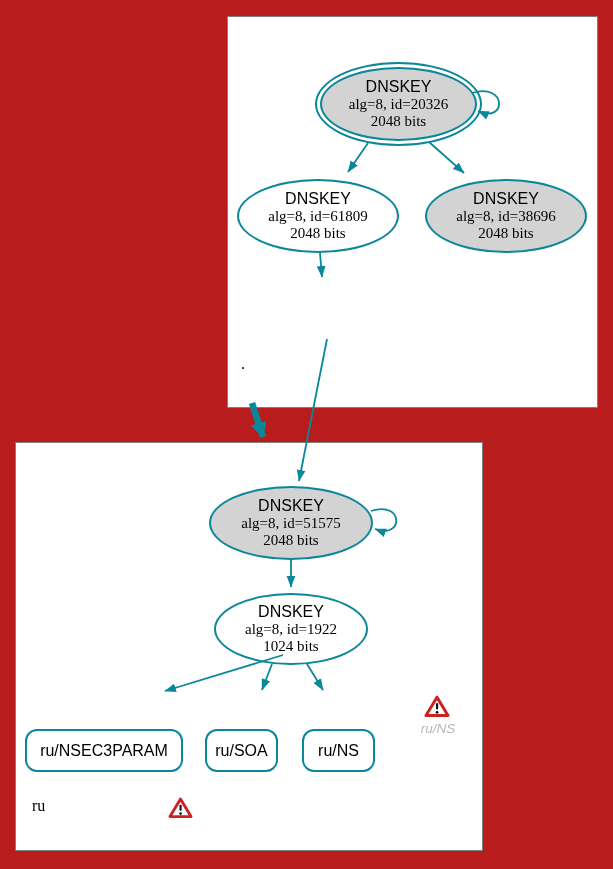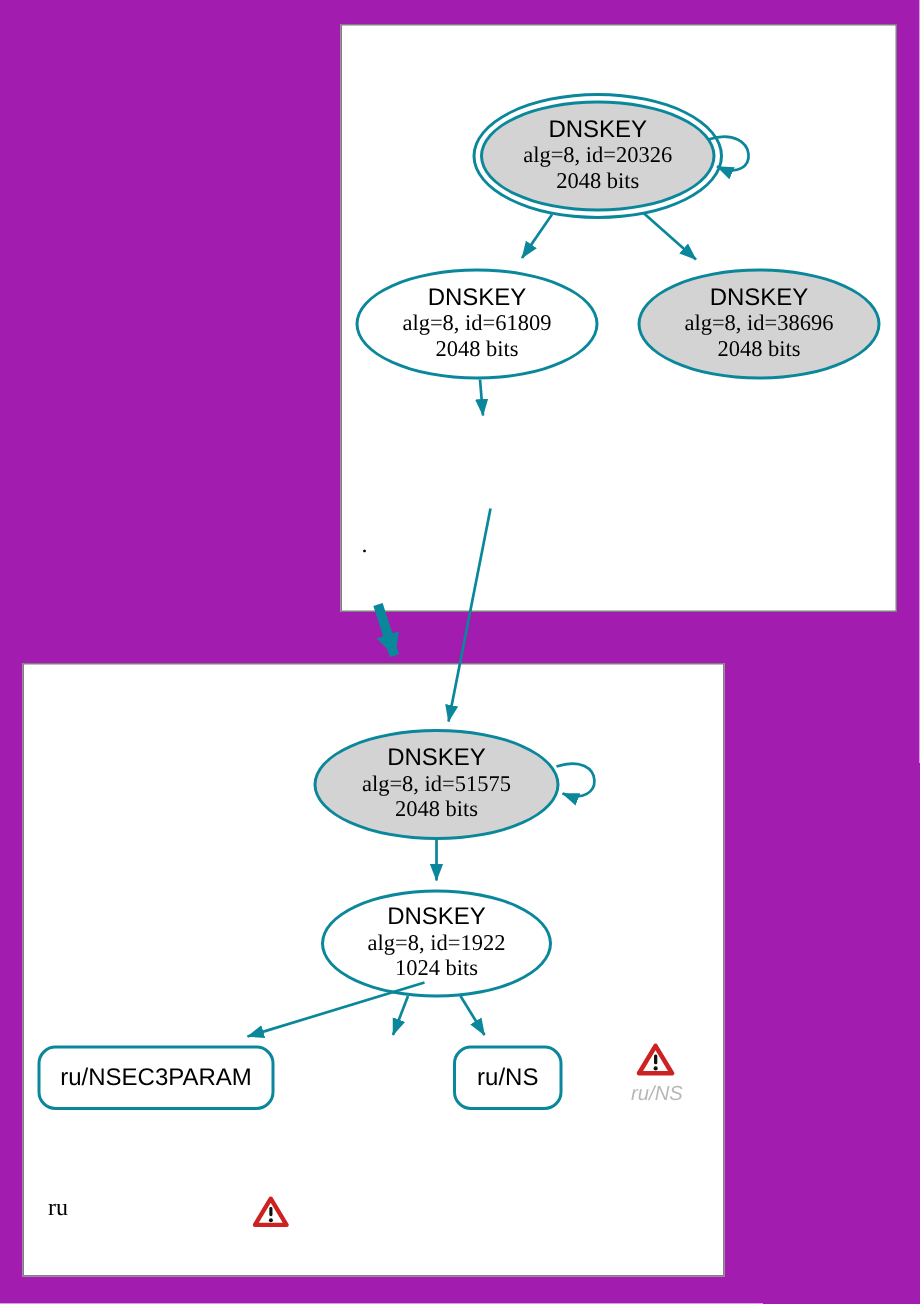--- a/index.html
+++ b/index.html
@@ -1,17 +1,17 @@
 <!DOCTYPE html>
 <html><head>
 <meta charset="utf-8">
 <style>
   html,body{margin:0;padding:0;background:#ffffff;}
   .canvas{
-    position:relative;width:613px;height:869px;background:#a21caf;
+    position:relative;width:613px;height:869px;background:#b91c1c;
     font-family:"Liberation Serif",serif;overflow:hidden;
   }
   .cluster{
     position:absolute;border:1px solid #7f7f7f;background:#ffffff;
     box-sizing:border-box;
   }
   .edges{position:absolute;left:0;top:0;pointer-events:none;}
   .node{
     position:absolute;box-sizing:border-box;border:2px solid #0a879a;
     border-radius:50%;display:flex;align-items:center;justify-content:center;
@@ -26,21 +26,21 @@
   }
   .node-text{position:relative;z-index:2;line-height:1.12;}
   .node-title{
     font-family:"Liberation Sans",sans-serif;font-size:16px;color:#000;
   }
   .node-detail{font-family:"Liberation Serif",serif;font-size:15px;color:#000;}
   .rrset{
     position:absolute;box-sizing:border-box;border:2px solid #0a879a;
     border-radius:12px;background:#ffffff;display:flex;align-items:center;
     justify-content:center;font-family:"Liberation Sans",sans-serif;
-    font-size:16px;color:#000;
+    font-size:16px;color:#000;margin-top:32px;
   }
   .zone-label{
     position:absolute;font-family:"Liberation Serif",serif;font-size:16px;
     color:#000;line-height:1;
   }
   .timestamp{
     position:absolute;font-family:"Liberation Serif",serif;font-size:14px;
     color:#000;line-height:1;
   }
   .warning{position:absolute;}
@@ -95,20 +95,21 @@
 
   <div class="node white" style="left:214px;top:593px;width:154px;height:72px">
     <div class="node-text">
       <div class="node-title">DNSKEY</div>
       <div class="node-detail">alg=8, id=1922</div>
       <div class="node-detail">1024 bits</div>
     </div>
   </div>
 
   <div class="rrset" style="left:25px;top:697px;width:158px;height:43px">ru/NSEC3PARAM</div>
+  <div class="rrset" style="left:205px;top:697px;width:73px;height:43px">ru/SOA</div>
   <div class="rrset" style="left:302px;top:697px;width:73px;height:43px">ru/NS</div>
 
   <div class="warning" style="left:424px;top:695px;width:26px;height:23px">
     <svg width="26" height="23" viewBox="0 0 26 23">
       <path d="M13 2.2 L24 20.5 L2 20.5 Z" fill="#ffffff" stroke="#cc2222" stroke-width="3" stroke-linejoin="round"></path>
       <rect x="12" y="8" width="2.2" height="6.5" rx="1" fill="#111"></rect>
       <circle cx="13.1" cy="17.3" r="1.4" fill="#111"></circle>
     </svg>
   </div>
   <div class="muted-label" style="left:412px;top:721px;width:52px;">ru/NS</div>

